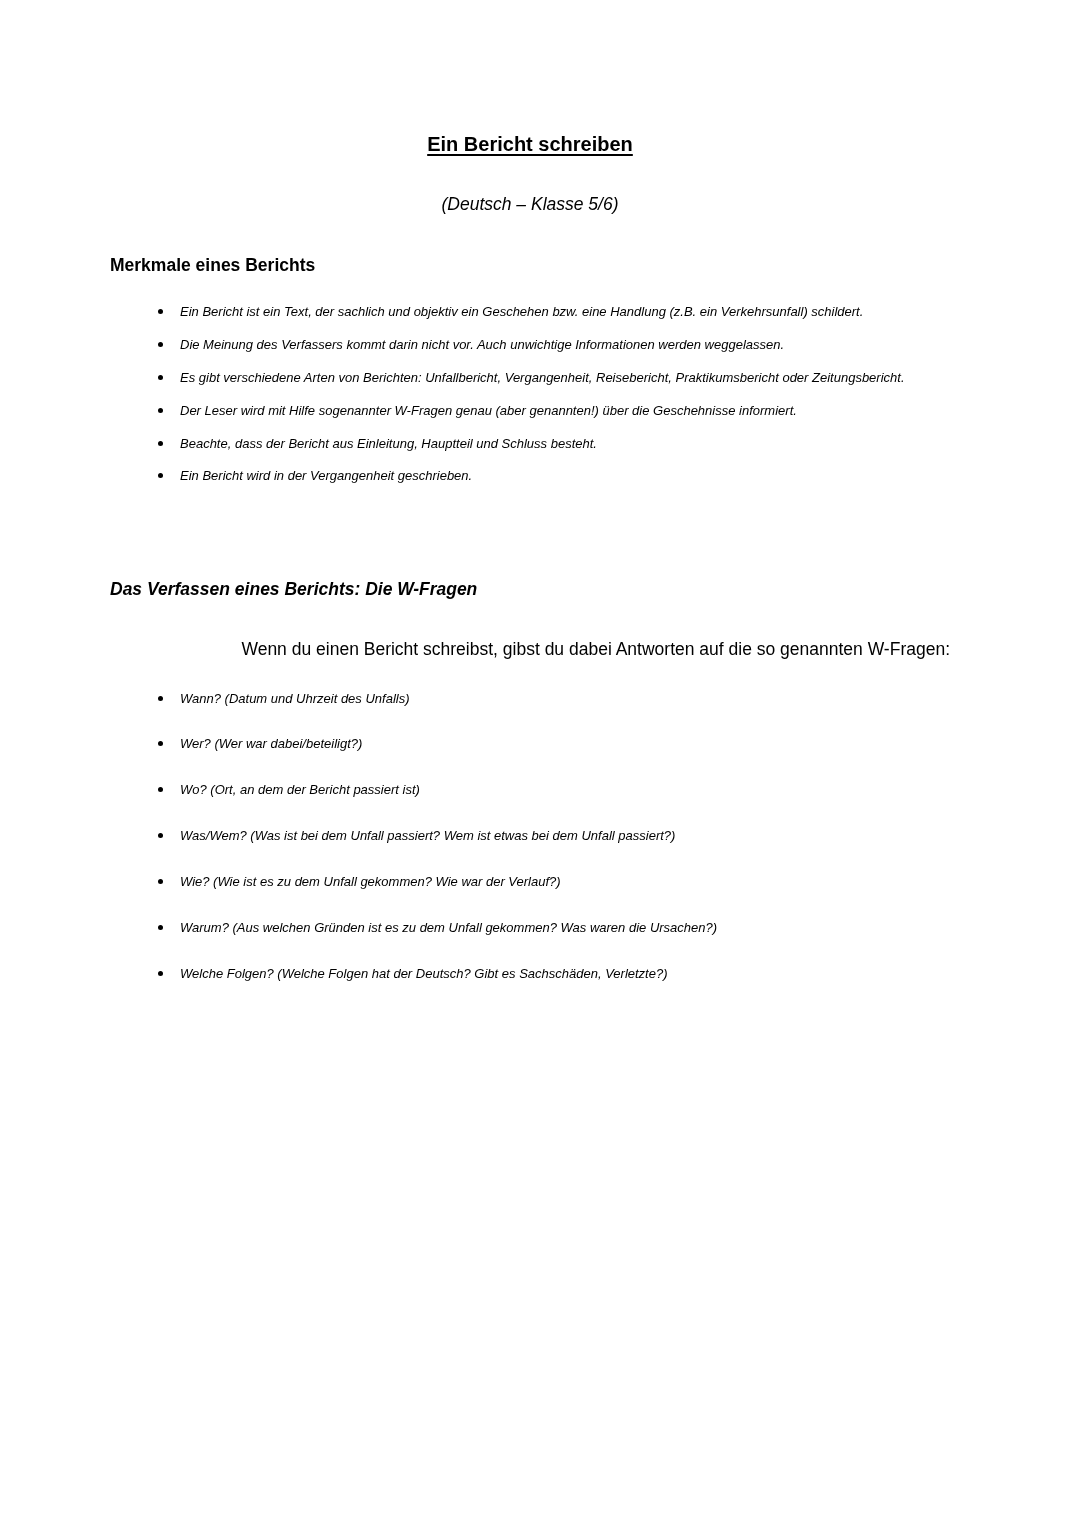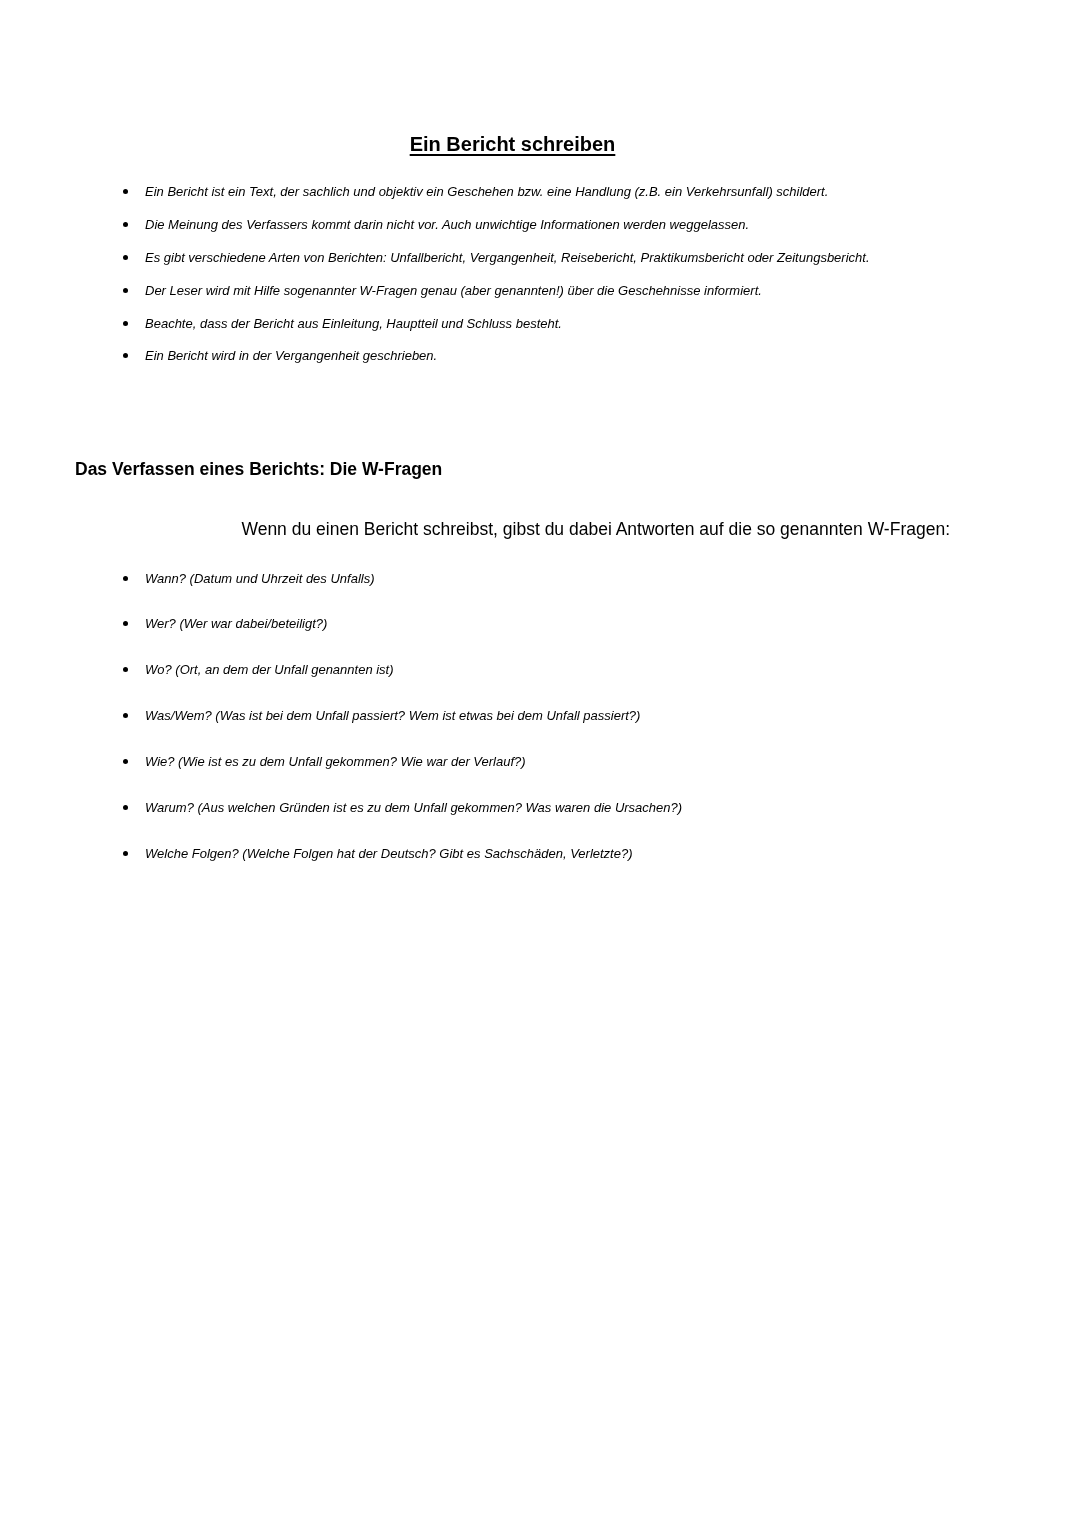--- a/index.html
+++ b/index.html
@@ -9,21 +9,21 @@
   body {
     width: 1080px;
     height: 1527px;
     font-family: "Liberation Sans", sans-serif;
     color: #000000;
     overflow: hidden;
   }
   .page {
     width: 1080px;
     height: 1205px;
-    padding: 133px 130px 40px 75px;
+    padding: 133px 130px 40px 110px;
   }
   .doc-title {
     text-align: center;
     font-size: 20px;
     font-weight: bold;
   }
   .doc-title span {
     text-decoration: underline;
     text-underline-offset: 3px;
   }
@@ -33,20 +33,21 @@
     font-size: 17.5px;
     margin-top: 38px;
   }
   .section-heading {
     font-size: 17.5px;
     font-weight: bold;
     margin-top: 40px;
   }
   .section-heading.second {
     margin-top: 88px;
+    font-style: italic;
   }
   .intro {
     font-size: 17.5px;
     margin-top: 36px;
     line-height: 1.5;
     text-align: right;
   }
   ul.bullets {
     margin-top: 18px;
     padding-left: 64px;
@@ -68,38 +69,40 @@
 </style>
 </head>
 <body>
 
 <div class="page">
 
   <div class="doc-title">
     <span>Ein Bericht schreiben</span>
   </div>
 
+  <div class="doc-subtitle">(Deutsch – Klasse 5/6)</div>
 
+  <div class="section-heading">Merkmale eines Berichts</div>
 
   <ul class="bullets">
     <li>Ein Bericht ist ein Text, der sachlich und objektiv ein Geschehen bzw. eine Handlung (z.B. ein Verkehrsunfall) schildert.</li>
     <li>Die Meinung des Verfassers kommt darin nicht vor. Auch unwichtige Informationen werden weggelassen.</li>
     <li>Es gibt verschiedene Arten von Berichten: Unfallbericht, Vergangenheit, Reisebericht, Praktikumsbericht oder Zeitungsbericht.</li>
     <li>Der Leser wird mit Hilfe sogenannter W-Fragen genau (aber genannten!) über die Geschehnisse informiert.</li>
     <li>Beachte, dass der Bericht aus Einleitung, Hauptteil und Schluss besteht.</li>
     <li>Ein Bericht wird in der Vergangenheit geschrieben.</li>
   </ul>
 
   <div class="section-heading second">Das Verfassen eines Berichts: Die W-Fragen</div>
 
   <div class="intro">Wenn du einen Bericht schreibst, gibst du dabei Antworten auf die so genannten W-Fragen:</div>
 
   <ul class="bullets spaced">
     <li>Wann? (Datum und Uhrzeit des Unfalls)</li>
     <li>Wer? (Wer war dabei/beteiligt?)</li>
-    <li>Wo? (Ort, an dem der Unfall genannten ist)</li>
+    <li>Wo? (Ort, an dem der Bericht passiert ist)</li>
     <li>Was/Wem? (Was ist bei dem Unfall passiert? Wem ist etwas bei dem Unfall passiert?)</li>
     <li>Wie? (Wie ist es zu dem Unfall gekommen? Wie war der Verlauf?)</li>
     <li>Warum? (Aus welchen Gründen ist es zu dem Unfall gekommen? Was waren die Ursachen?)</li>
     <li>Welche Folgen? (Welche Folgen hat der Deutsch? Gibt es Sachschäden, Verletzte?)</li>
   </ul>
 
 </div>
 
 </body></html>

